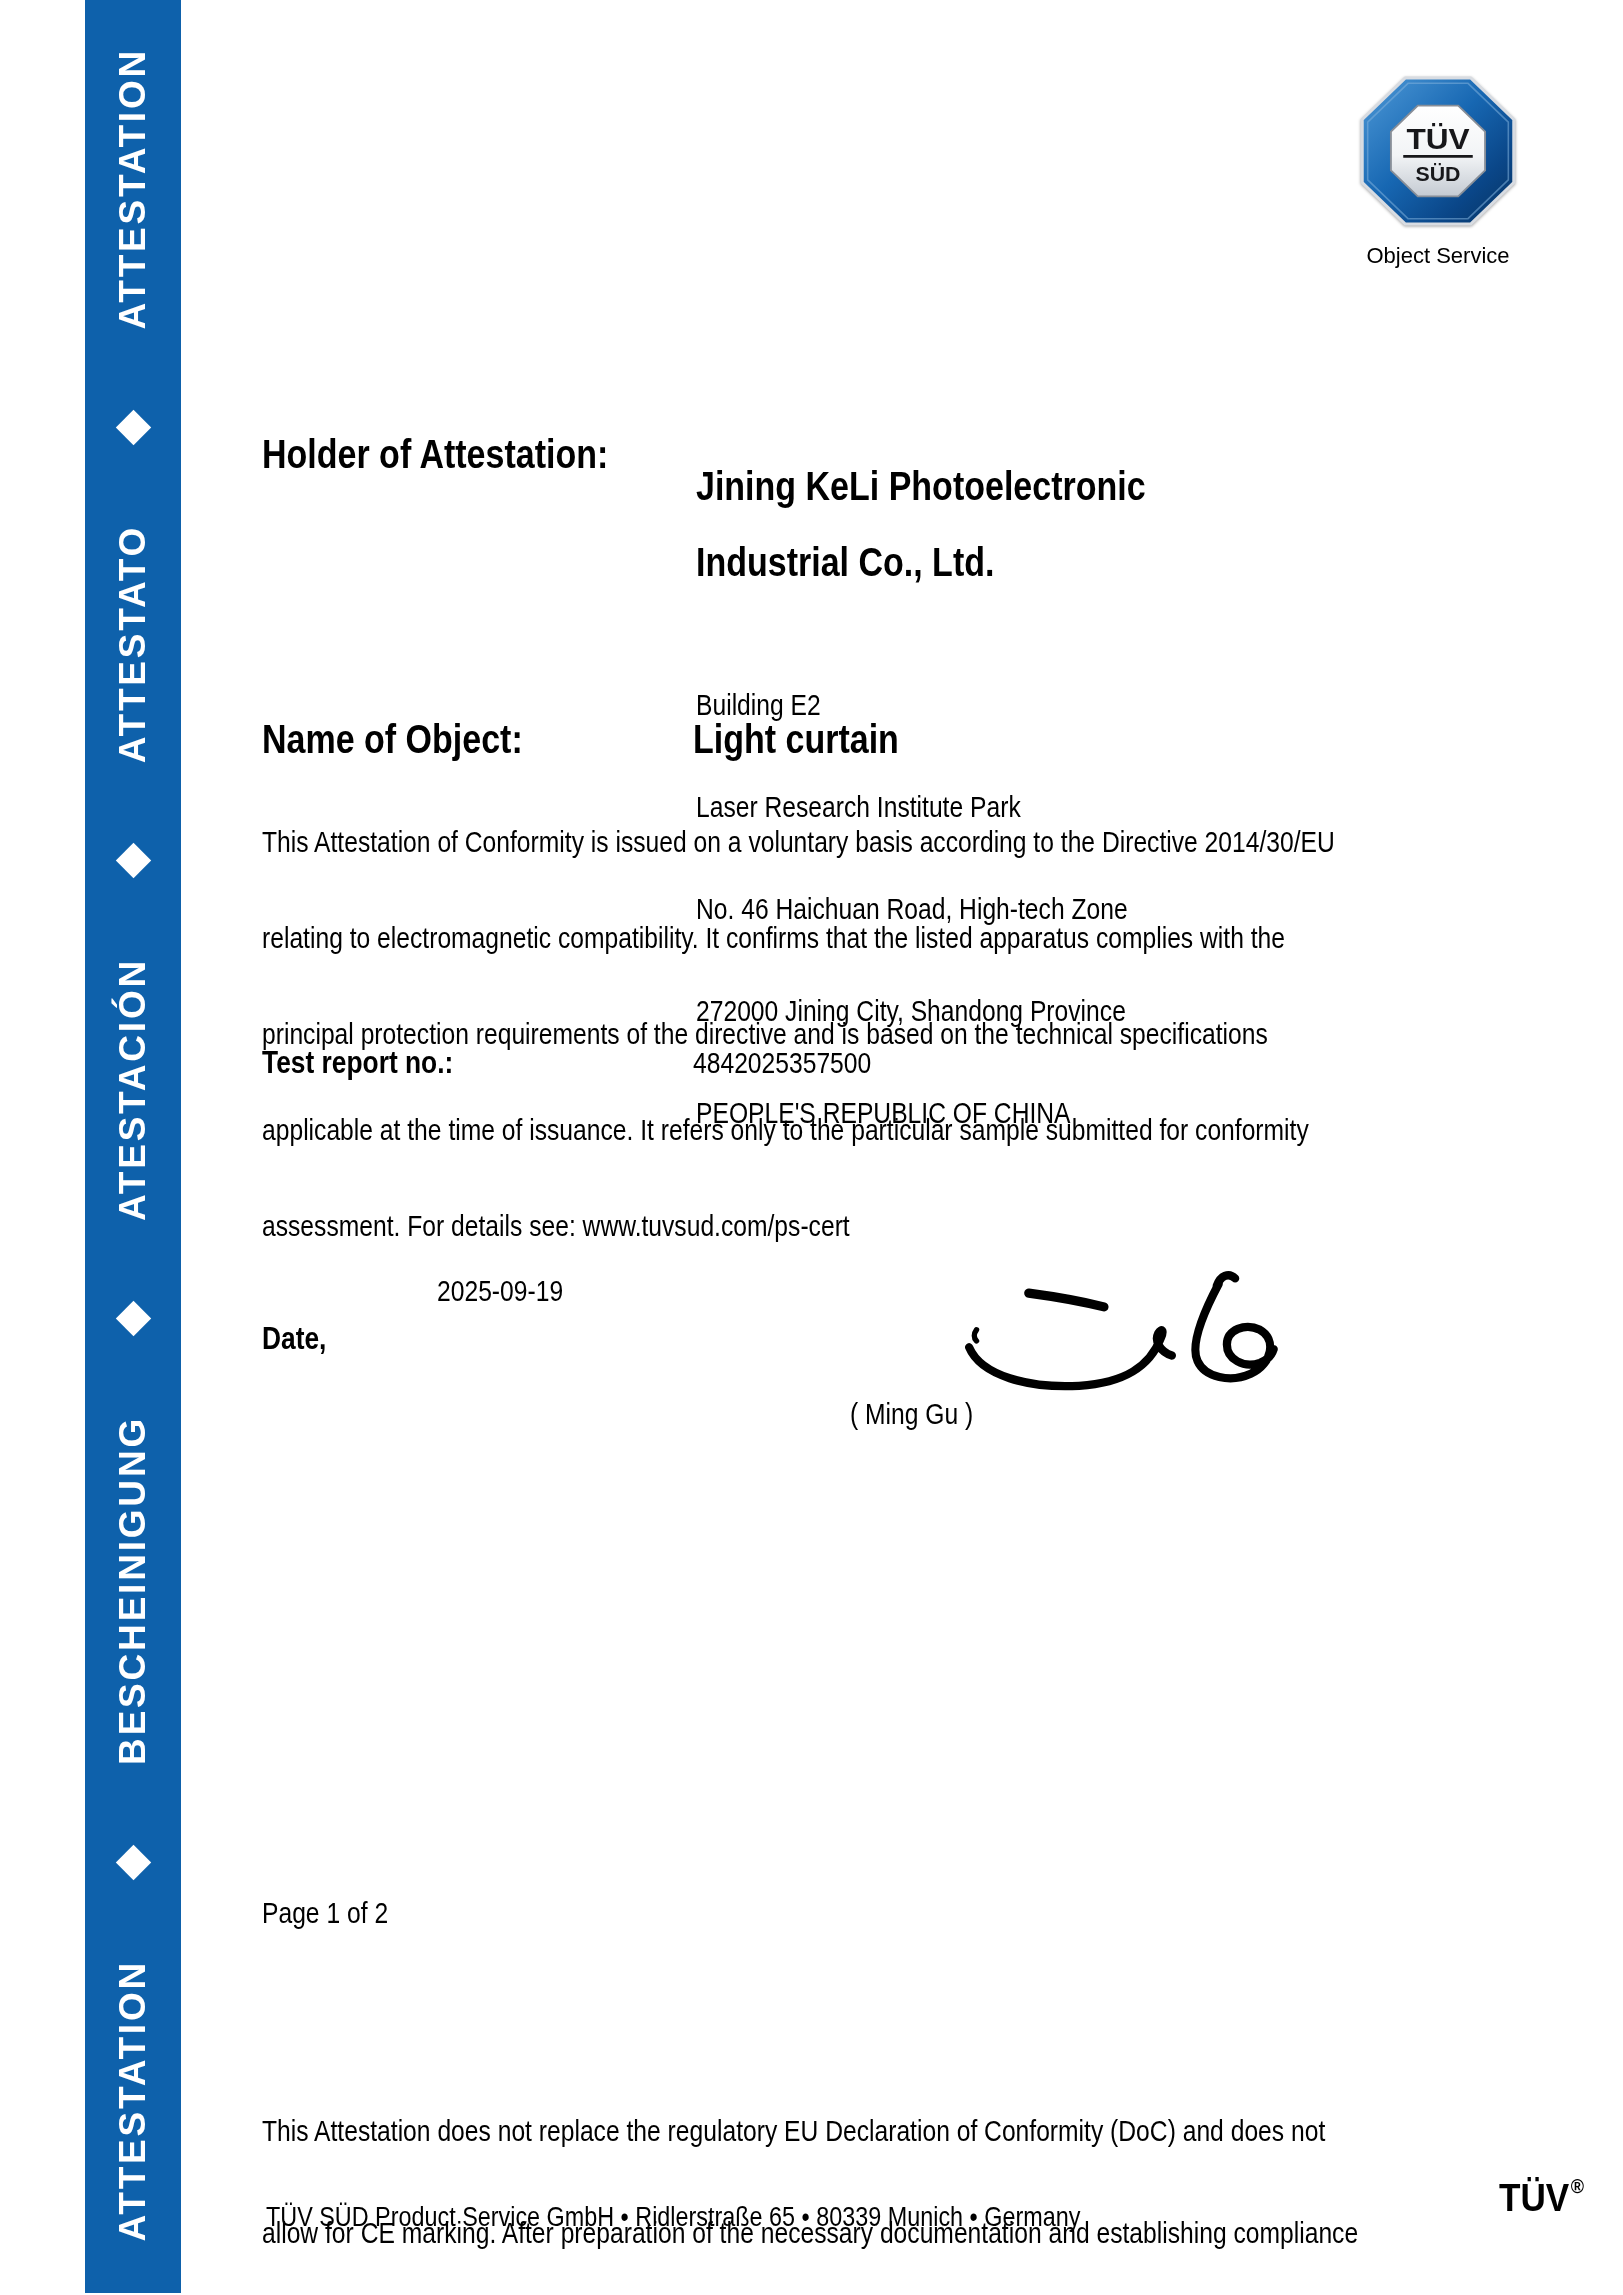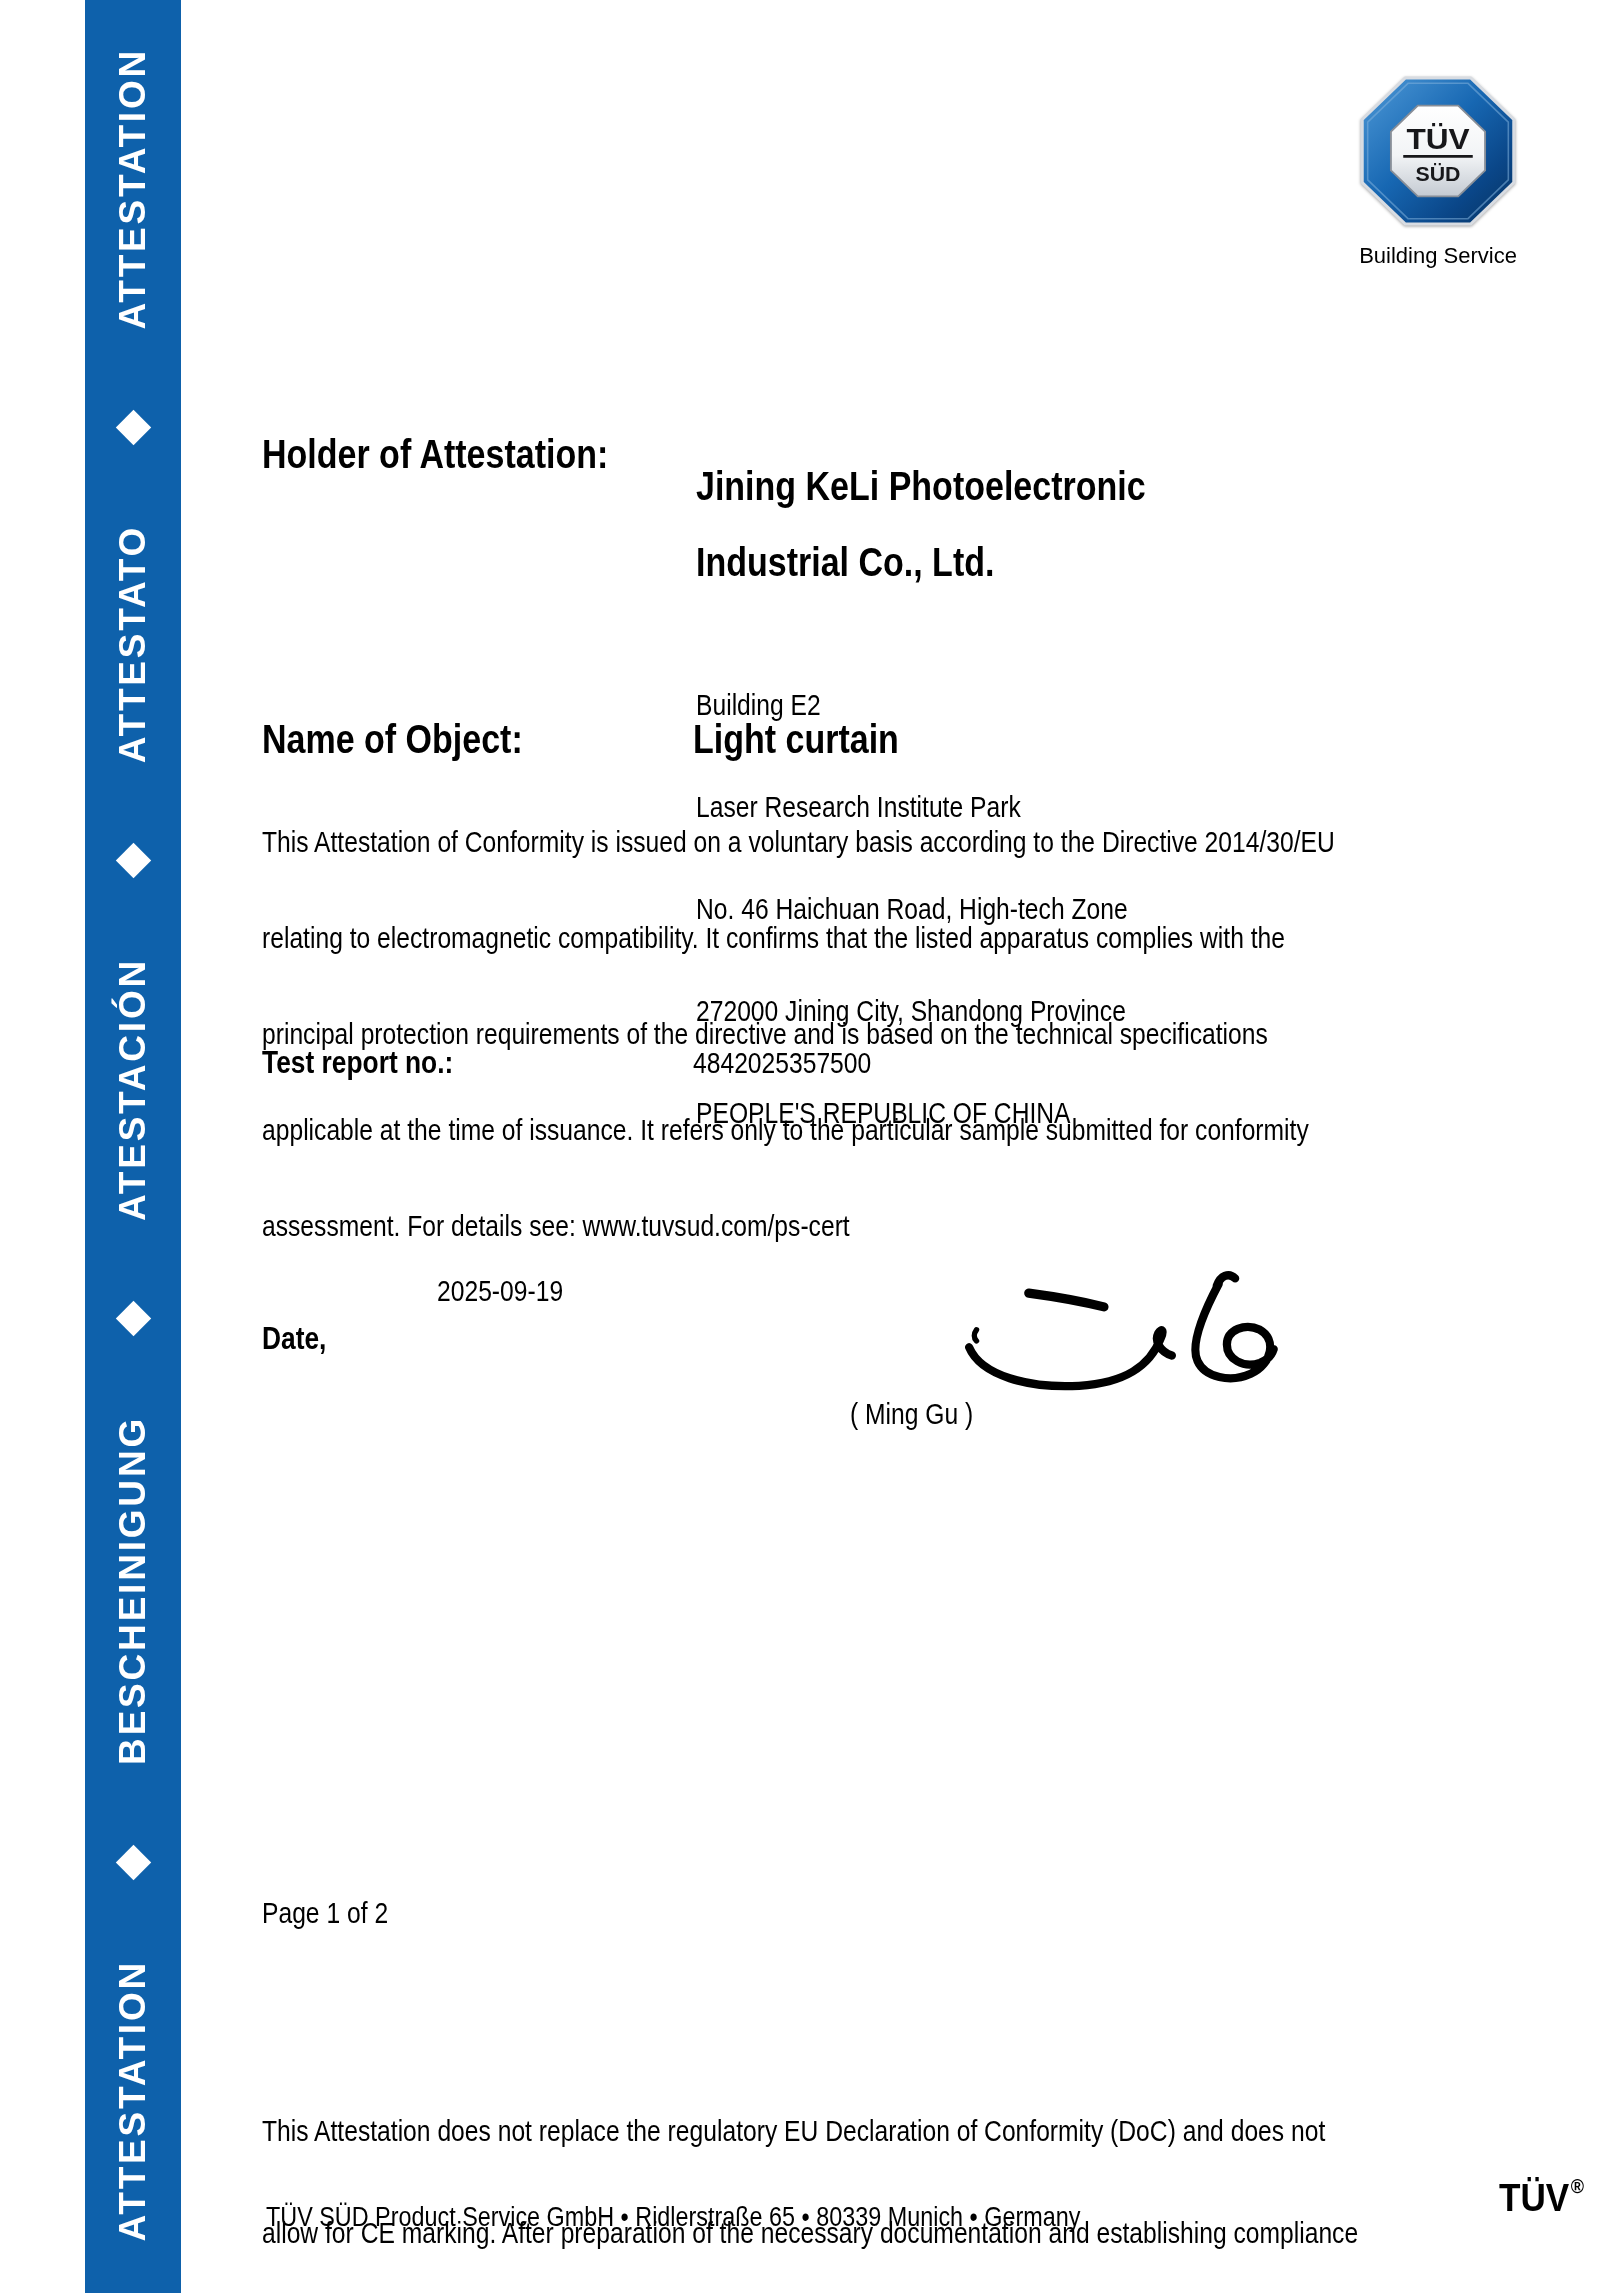--- a/index.html
+++ b/index.html
@@ -76,21 +76,21 @@
           <stop offset="1" stop-color="#c4cad2"></stop>
         </linearGradient>
       </defs>
       <polygon points="29.3,2 70.7,2 98,29.3 98,70.7 70.7,98 29.3,98 2,70.7 2,29.3" fill="url(#gb)" stroke="#d8dce2" stroke-width="2"></polygon>
       <polygon points="31,5.5 69,5.5 94.5,31 94.5,69 69,94.5 31,94.5 5.5,69 5.5,31" fill="none" stroke="#7fb0dd" stroke-width="1" opacity="0.55"></polygon>
       <polygon points="37.2,20.2 62.8,20.2 79.8,37.2 79.8,62.8 62.8,79.8 37.2,79.8 20.2,62.8 20.2,37.2" fill="url(#gs)" stroke="#878e98" stroke-width="1.2"></polygon>
       <text x="50" y="48.5" text-anchor="middle" font-family="Liberation Sans, sans-serif" font-size="20" font-weight="bold" fill="#17171a">TÜV</text>
       <line x1="28" y1="53.5" x2="72" y2="53.5" stroke="#17171a" stroke-width="1.8"></line>
       <text x="50" y="70" text-anchor="middle" font-family="Liberation Sans, sans-serif" font-size="13.5" font-weight="bold" fill="#17171a">SÜD</text>
     </svg>
-    <div id="logo-caption">Building Service</div>
+    <div id="logo-caption">Object Service</div>
   </div>
 
 
   <div class="abs t44 b" style="left:262px;top:434px;">
     <span class="cx">Holder of Attestation:</span>
   </div>
   <div class="abs" style="left:696px;top:434px;">
     <div class="cx" style="transform-origin:0 0;">
       <div class="nameln">Jining KeLi Photoelectronic</div>
       <div class="nameln">Industrial Co., Ltd.</div>

